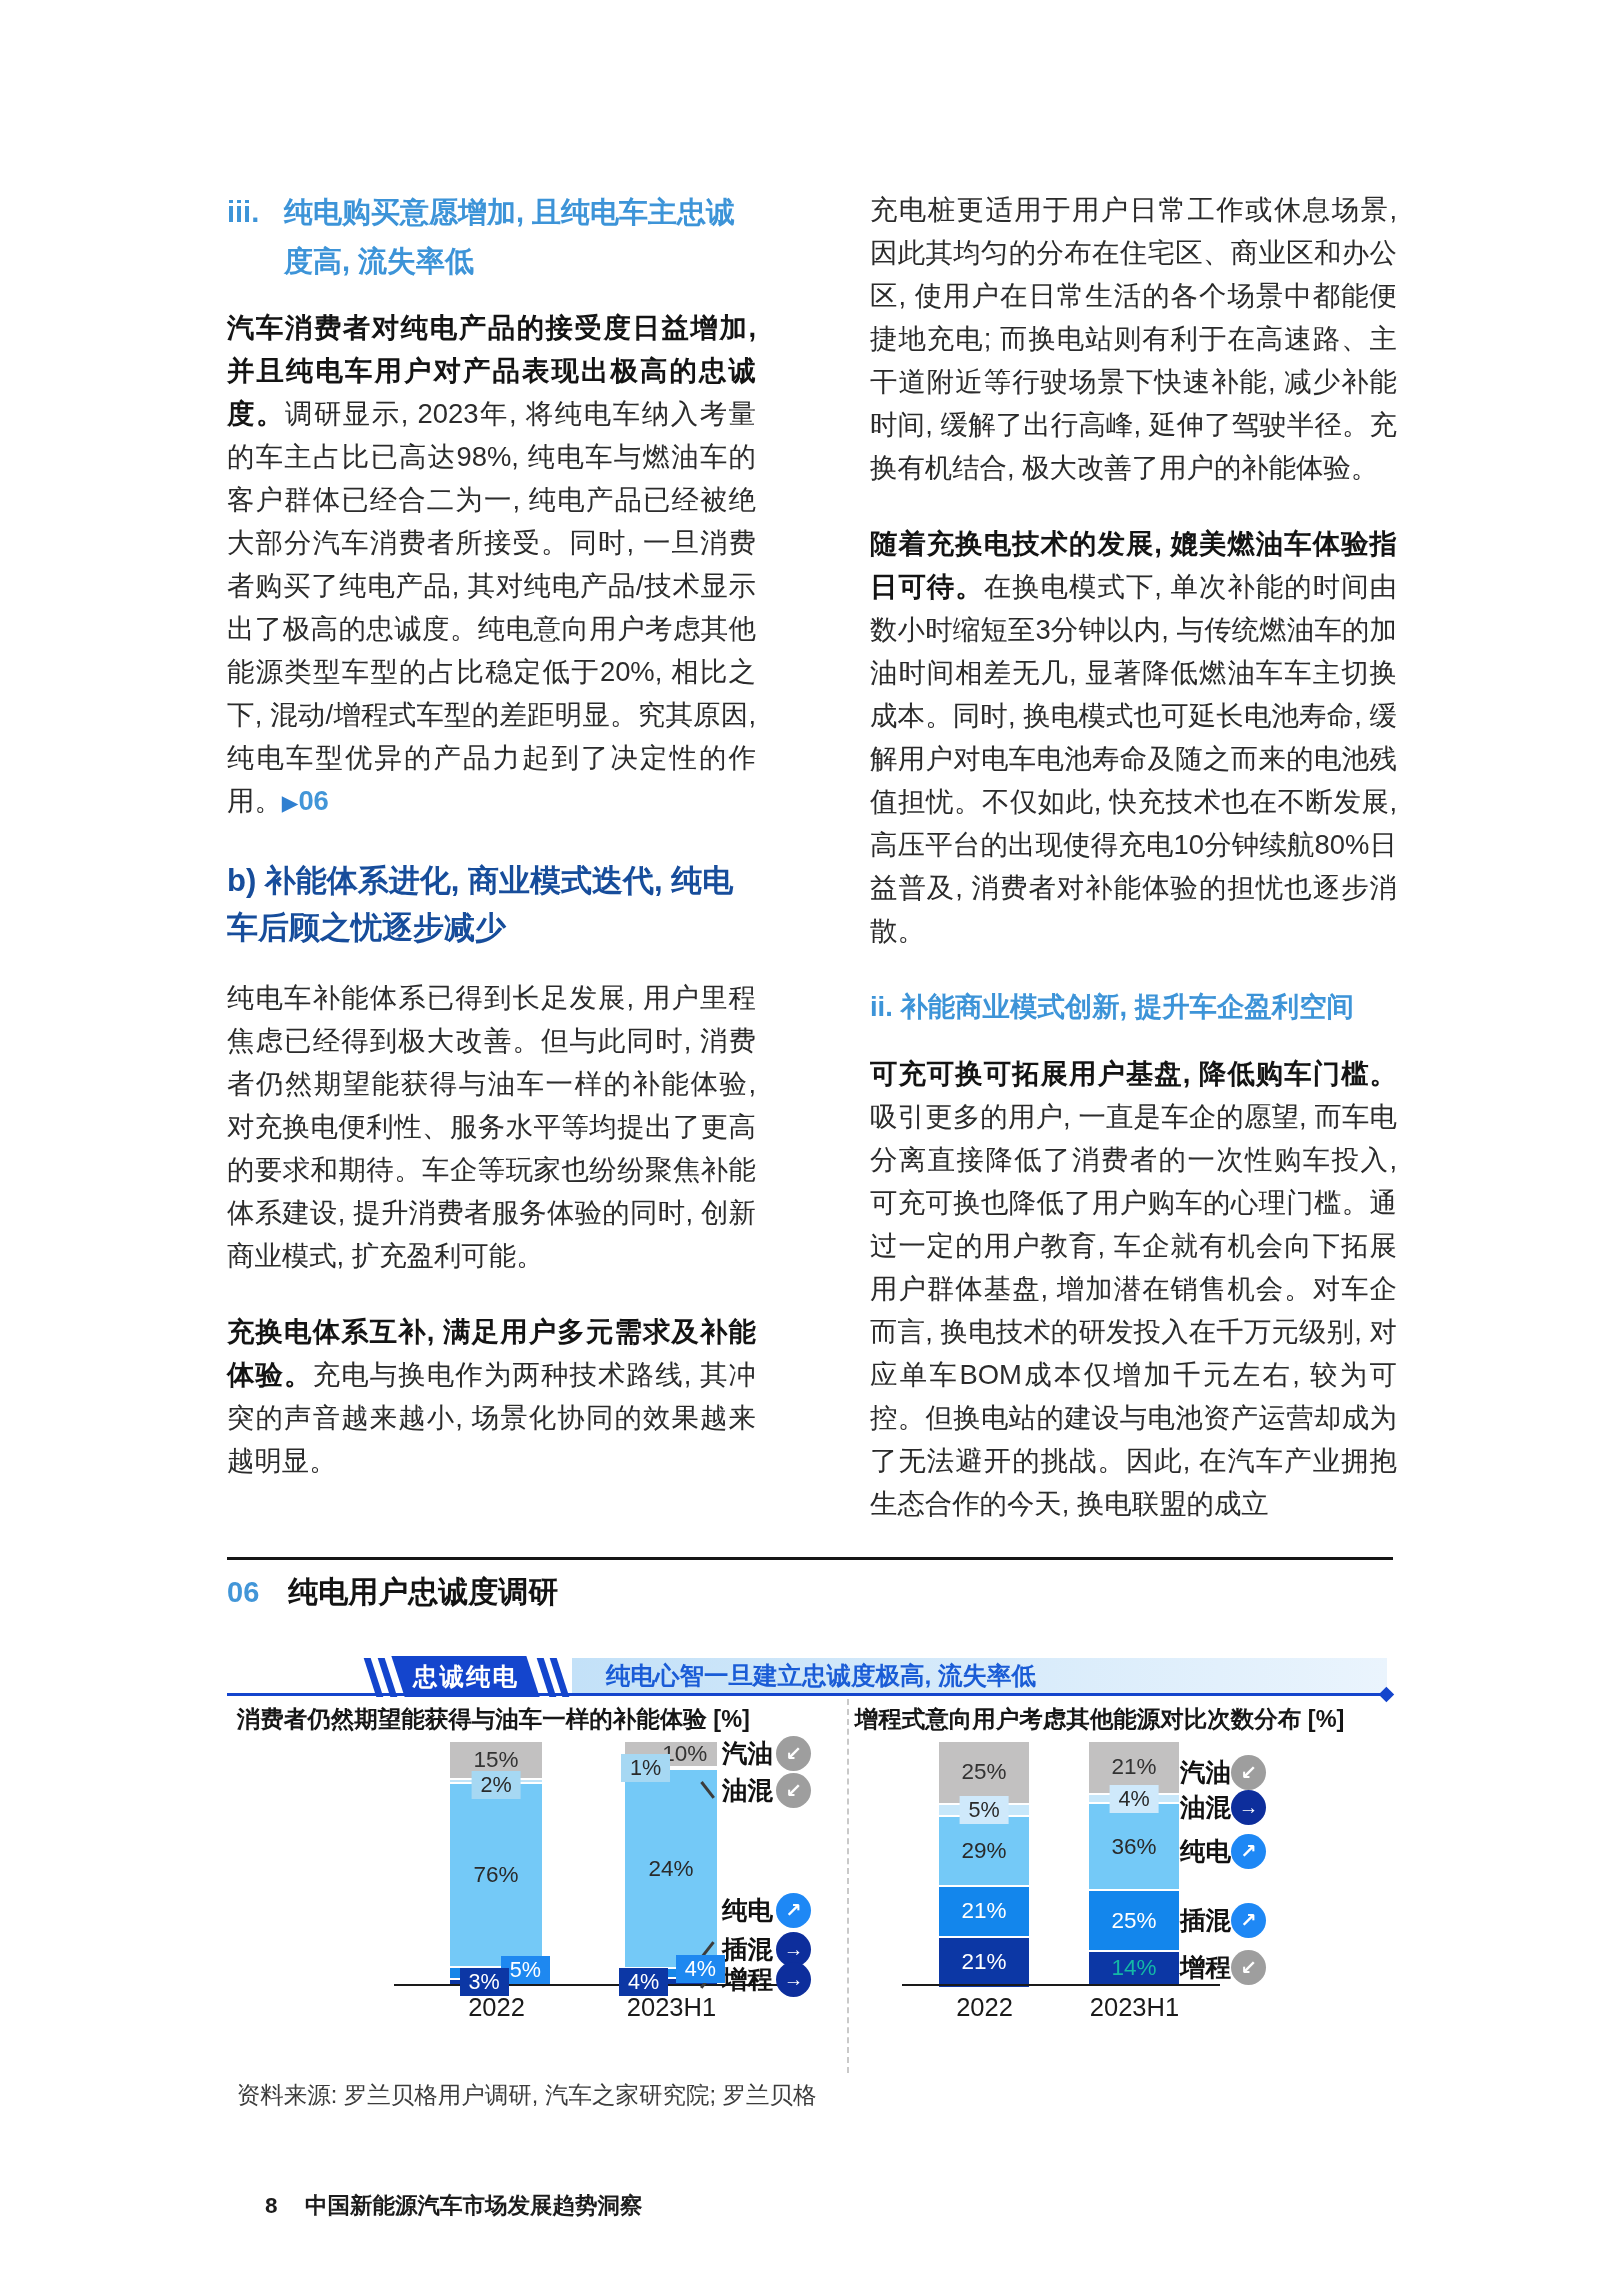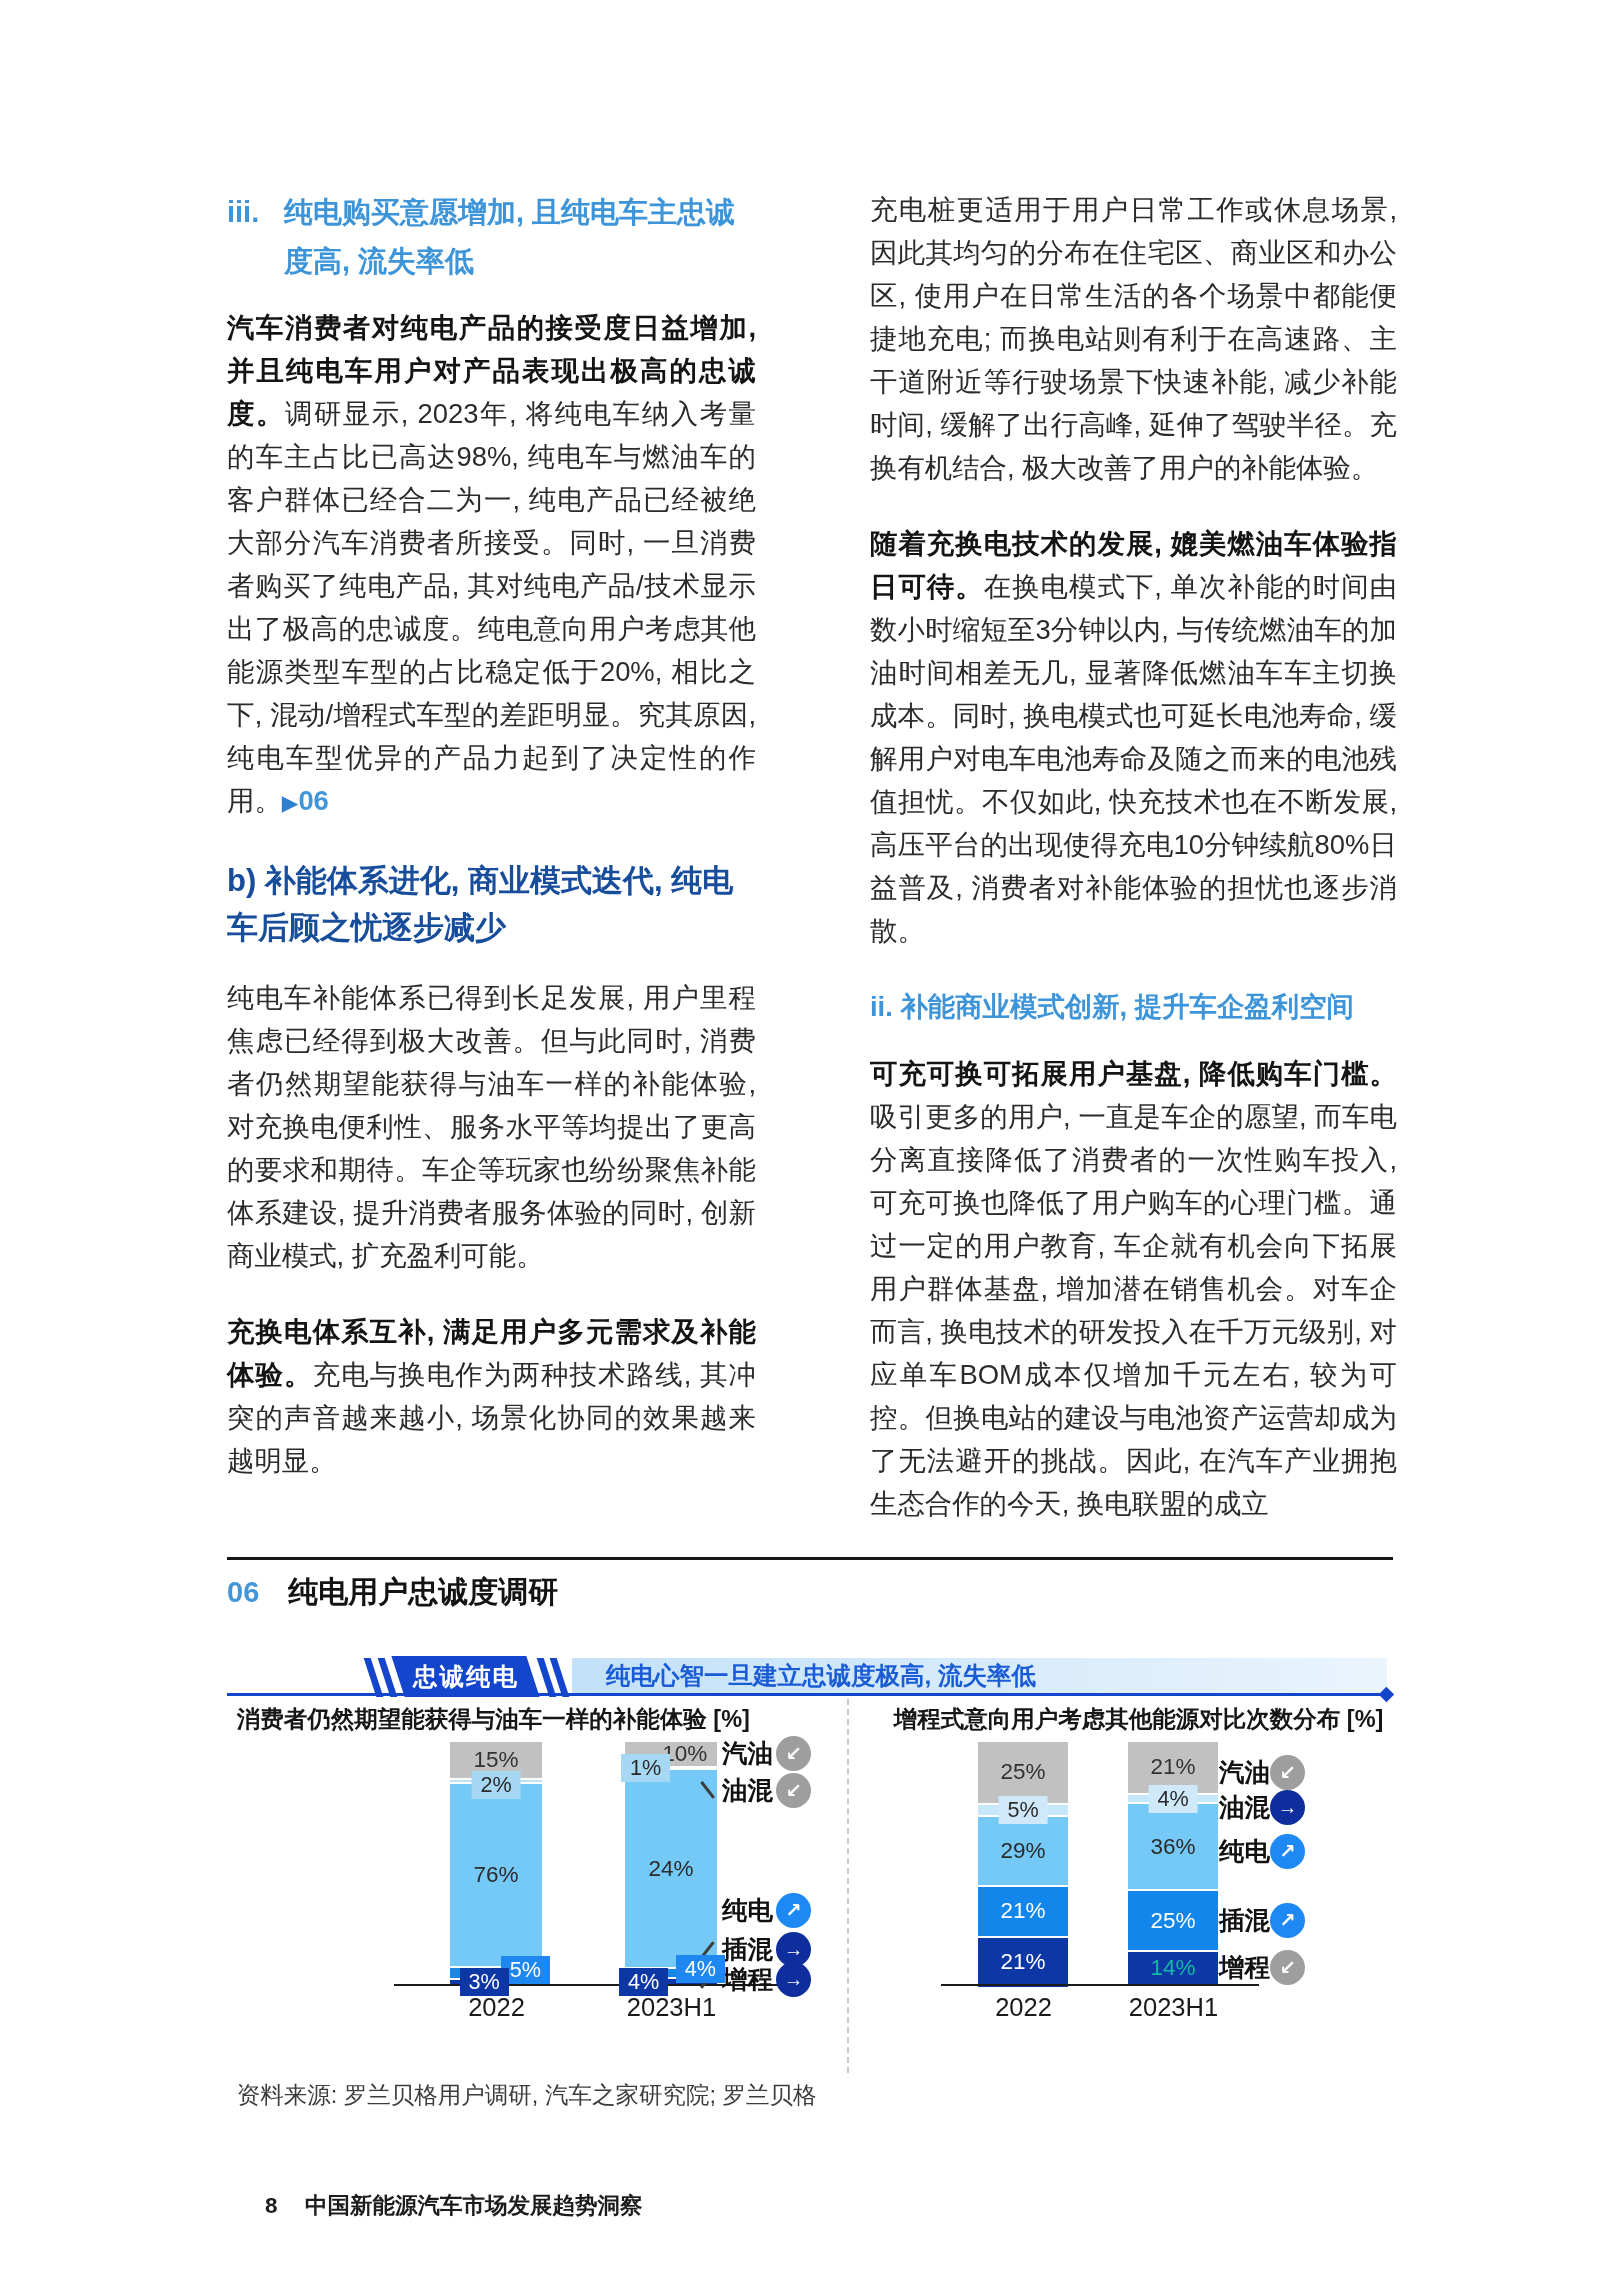--- a/index.html
+++ b/index.html
@@ -36,21 +36,21 @@
   .tag span{transform:skewX(-18deg);color:#fff;font-size:24.5px;font-weight:700;letter-spacing:2px;white-space:nowrap;}
   .strip{position:absolute;left:345px;top:2px;height:35px;width:815px;
     background:linear-gradient(90deg,#c3e1f8,#eaf4fd);display:flex;align-items:center;}
   .strip-text{color:#1a5cd6;font-size:24.5px;font-weight:700;padding-left:34px;white-space:nowrap;}
   .banner-line{position:absolute;left:0;top:37px;width:1160px;height:2.9px;background:#1445cd;}
   .diamond{position:absolute;right:-4.9px;top:-3.9px;width:10.8px;height:10.8px;background:#1445cd;transform:rotate(45deg);}
   .panels{position:relative;height:392px;}
   .divider{position:absolute;left:620px;top:-3.9px;height:374px;border-left:2px dashed #c9c9c9;}
   .panel{position:absolute;top:0;height:382px;}
   #panel-0{left:0;width:608px;}
-  #panel-1{left:659px;width:529px;text-decoration:underline;}
+  #panel-1{left:620px;width:529px;text-decoration:underline;}
   .p-title{position:absolute;top:0;font-size:23.5px;font-weight:700;color:#161616;white-space:nowrap;}
   .bar{position:absolute;}
   .seg{position:relative;box-sizing:border-box;display:flex;align-items:center;justify-content:center;overflow:visible;}
   .seg .in{font-size:22.5px;white-space:nowrap;}
   .badge{position:absolute;padding:1px 8.8px;font-size:21.6px;white-space:nowrap;z-index:3;}
   .axis{position:absolute;height:2px;background:#1a1a1a;}
   .cat{position:absolute;text-align:center;font-size:25.5px;color:#1a1a1a;}
   .lg-label{position:absolute;font-size:25.5px;line-height:39px;font-weight:700;color:#111;white-space:nowrap;}
   .lg-icon{position:absolute;width:35px;height:35px;border-radius:50%;display:flex;align-items:center;
     justify-content:center;color:#fff;font-size:19.6px;font-weight:700;}

